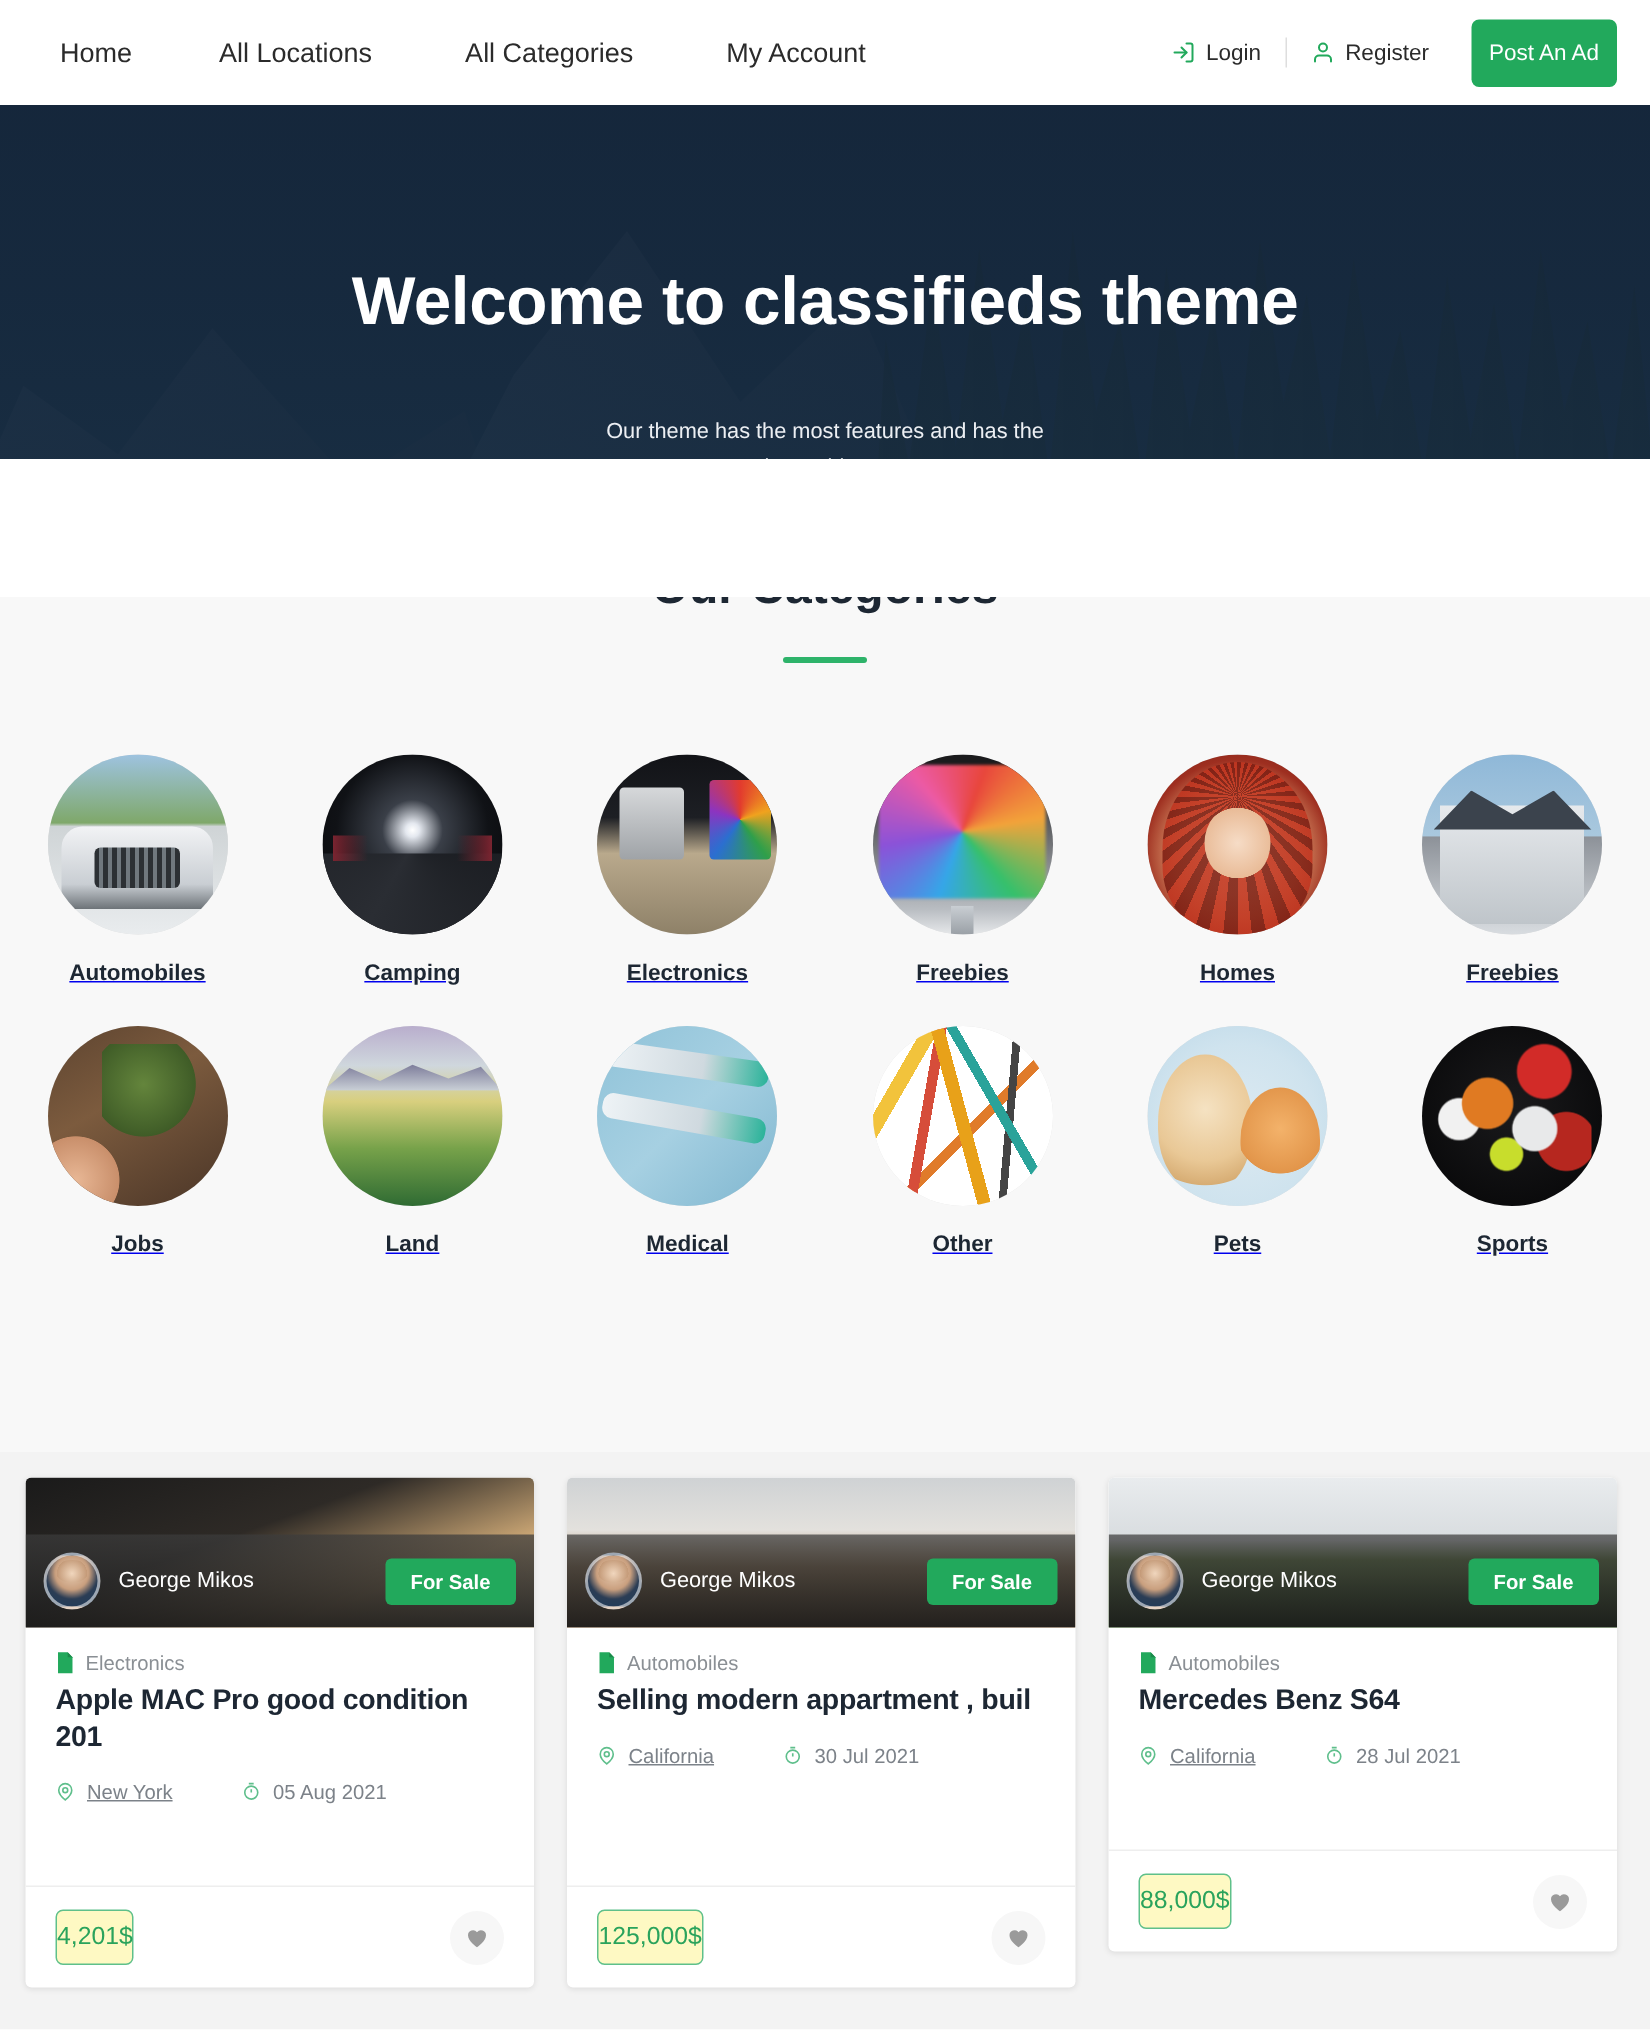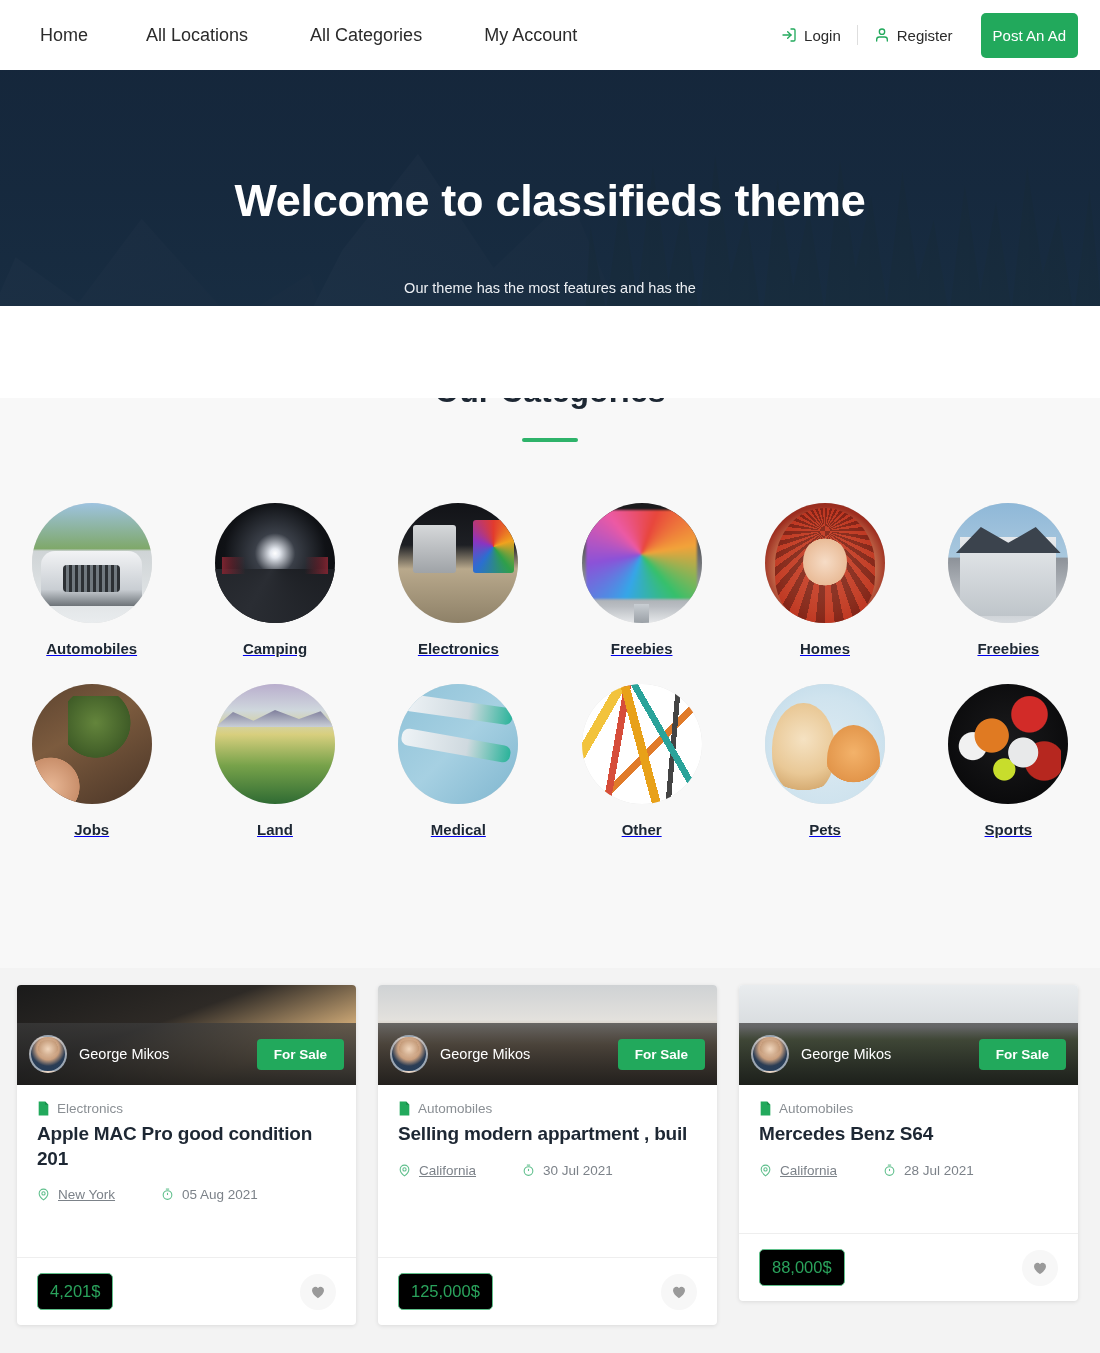--- a/index.html
+++ b/index.html
@@ -245,21 +245,21 @@
   .meta-row { display: flex; align-items: center; margin-top: 16px; }
   .meta { display: flex; align-items: center; gap: 8px; font-size: 13.5px; color: #7c8289; }
   .meta.loc { width: 124px; text-decoration: underline; }
   .card-foot {
     position: absolute; left: 0; right: 0; bottom: 0; height: 68px;
     border-top: 1px solid #eeeeee; display: flex; align-items: center;
     padding: 0 20px;
   }
   .price {
     border: 1px solid #5fc08a; color: #2aa35c; font-size: 16.5px;
-    border-radius: 5px; padding: 8px 12px; background: #000000;
+    border-radius: 5px; padding: 8px 0; background: #fef9c3;
   }
   .fav {
     margin-left: auto; width: 36px; height: 36px; border-radius: 50%;
     background: #f7f7f7; display: flex; align-items: center; justify-content: center;
     cursor: pointer; border: none;
   }
 </style>
 </head>
 <body>
 

